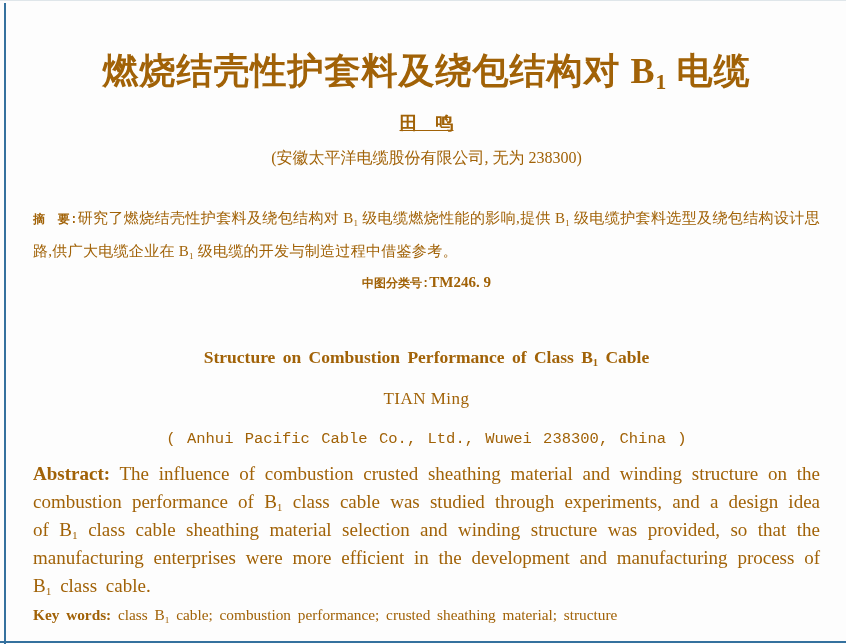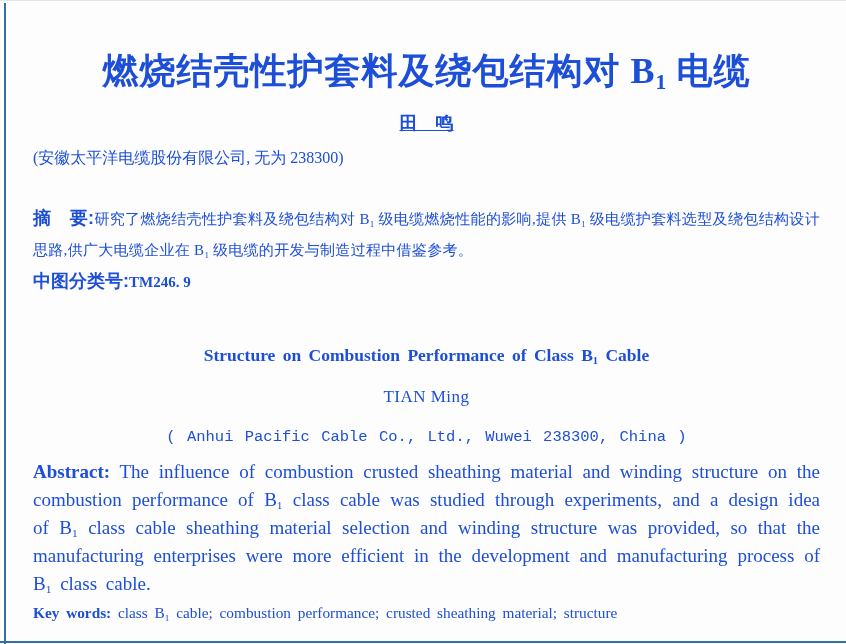--- a/index.html
+++ b/index.html
@@ -1,20 +1,20 @@
 <!DOCTYPE html>
 <html><head>
 <meta charset="utf-8">
 <style>
   html,body{margin:0;padding:0;background:#ffffff;}
   .page{
     position:relative;
     width:846px;height:644px;
     background:#fdfdfd;
-    color:#1d4ed8;
+    color:#a16207;
     font-family:"Liberation Serif","DejaVu Serif",serif;
     overflow:hidden;
     border-top:1px solid #dfe6ea;
     box-sizing:border-box;
   }
   .edge-left{position:absolute;left:4px;top:2px;bottom:0;width:2px;background:#35719e;}
   .edge-bottom{position:absolute;left:0;right:0;bottom:1px;height:2px;background:#35719e;}
   .content{padding:0 26px 0 33px;}
   sub{font-size:60%;line-height:0;vertical-align:-0.3em;letter-spacing:0;}
 
@@ -30,43 +30,44 @@
   .author-zh{
     margin:14px 0 10px 0;
     text-align:center;
     font-size:18px;
     line-height:24px;
     font-weight:600;
     text-decoration:underline;
   }
   .affil-zh{
     margin:4px 0 0 0;
-    text-align:left;
+    text-align:center;
     font-size:16px;
     line-height:26px;
   }
   .zh-meta{margin-top:32px;}
   .para-zh{
     margin:0;
     font-size:15px;
     line-height:31px;
     text-align:justify;
     letter-spacing:0.3px;
   }
   .label-hei{
-    font-family:Liberation Sans, sans-serif;
+    font-family:Liberation Mono, monospace;
     font-weight:700;
-    font-size:18px;
+    font-size:12px;
   }
   .clc-row{
     display:flex;
     justify-content:space-between;
     align-items:center;
     font-size:15px;
     line-height:31px;
+    flex-direction:column;
   }
   .clc-row .val{font-weight:600;}
 
   .en-block{margin-top:12px;}
   .title-en{
     margin:0;
     text-align:center;
     font-size:17.5px;
     font-weight:700;
     line-height:30px;

